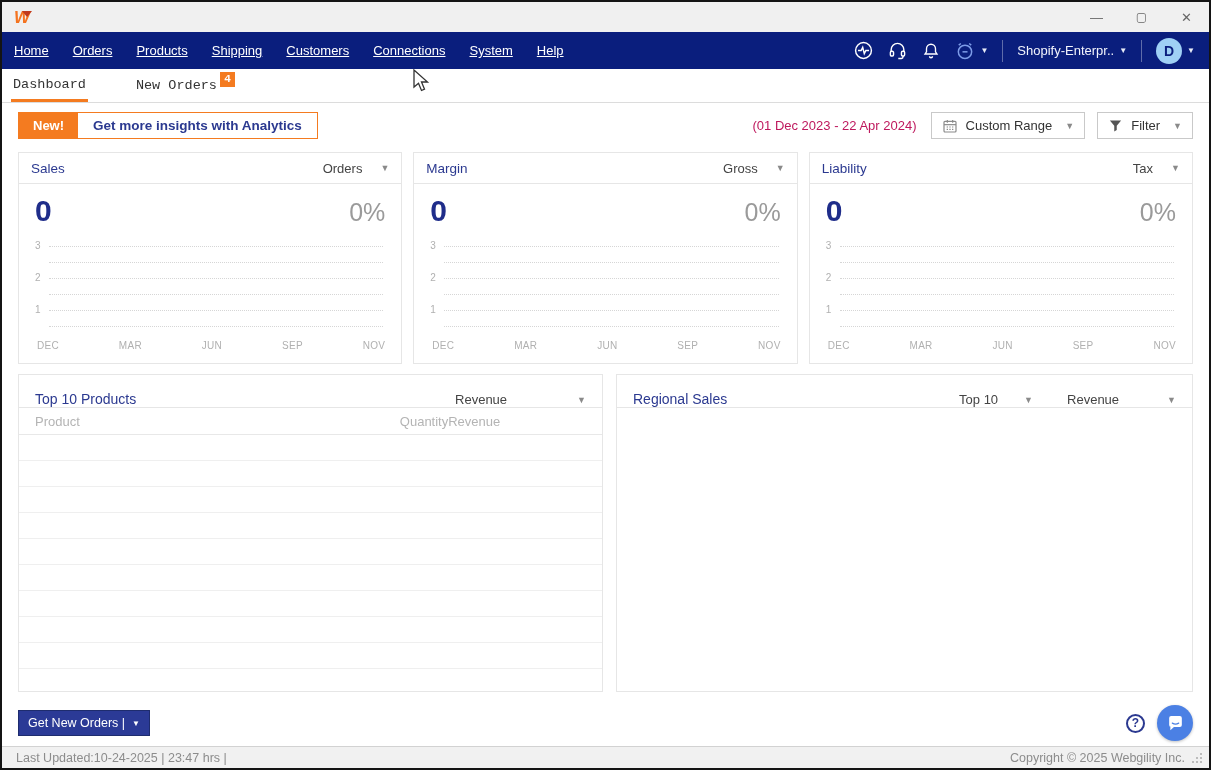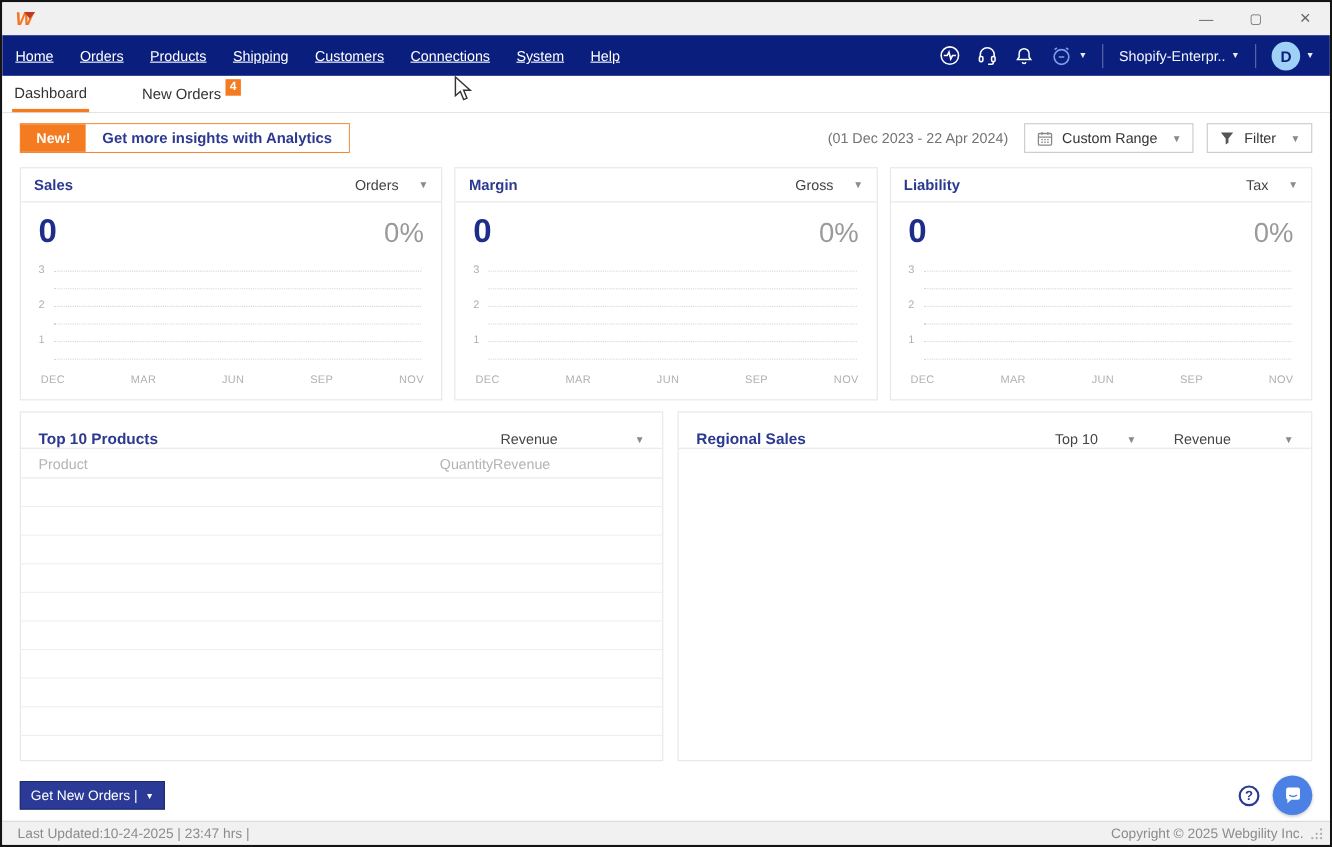--- a/index.html
+++ b/index.html
@@ -21,38 +21,38 @@
   .menu-items { display:flex; align-items:center; height:100%; }
   .menu-item { padding:0 12px; font-size:13px; height:100%; display:flex; align-items:center; cursor:default;text-decoration:underline; }
   .menu-right { margin-left:auto; display:flex; align-items:center; gap:14px; padding-right:14px; }
   .mr-icon { width:20px; height:20px; display:flex; align-items:center; justify-content:center; }
   .mr-sep { width:1px; height:22px; background:rgba(255,255,255,0.35); }
   .caret { font-size:8px; color:#e8ecf8; margin-left:5px; }
   .store-sel { display:flex; align-items:center; font-size:13px; color:#f2f4fc; }
   .avatar { width:26px; height:26px; border-radius:50%; background:#9fd0f5; color:#0a1e7d; font-weight:bold; font-size:14px; display:flex; align-items:center; justify-content:center; }
   
   .tabbar { height:34px; border-bottom:1px solid #dcdcdc; display:flex; align-items:stretch; padding-left:9px; flex:none; background:#fff; }
-  .tab { display:flex; align-items:center; font-size:13.5px; color:#333; padding:0 2px; margin-right:28px; position:relative; cursor:default; }
+  .tab { display:flex; align-items:center; font-size:13.5px; color:#333; padding:0 2px; margin-right:28px; position:relative; cursor:default;font-family:Liberation Mono, monospace; }
   .tab.active { border-bottom:3px solid #f47b20; font-weight:400; }
   .tab-badge { position:absolute; top:3px; right:-16px; background:#f47b20; color:#fff; font-size:11px; font-weight:bold; padding:1px 4px; line-height:1.2; }
   
   .main { flex:1; padding:0 16px; position:relative; background:#fff; }
   .toolbar-row { margin-top:9px; display:flex; align-items:flex-start; height:28px; }
   .banner { display:flex; border:1px solid #f47b20; height:27px; }
   .chip-new { background:#f47b20; color:#fff; font-weight:bold; font-size:13px; display:flex; align-items:center; padding:0 14px; }
   .banner-label { color:#2b3990; font-weight:bold; font-size:13.5px; display:flex; align-items:center; padding:0 15px; background:#fff; cursor:pointer; }
   .toolbar-right { margin-left:auto; display:flex; align-items:center; gap:12px; }
-  .date-range { color:#737373; font-size:13px; margin-right:2px; }
+  .date-range { color:#be185d; font-size:13px; margin-right:2px; }
   .tool-btn { display:flex; align-items:center; gap:8px; border:1px solid #c9c9c9; background:#fff; height:27px; padding:0 10px; font-size:13px; color:#333; cursor:pointer; }
   .tool-btn .caret { color:#8a8a8a; font-size:9px; }
   
   .cards-row { display:flex; gap:11px; margin-top:12px; height:212px; }
   .card { border:1px solid #e6e6e6; background:#fff; flex:1; display:flex; flex-direction:column; }
   .card-head { height:31px; border-bottom:1px solid #e6e6e6; display:flex; align-items:center; padding:0 12px; flex:none; }
-  .card-title { color:#2b3990; font-weight:bold; font-size:13.5px; }
+  .card-title { color:#2b3990; font-weight:normal; font-size:13.5px; }
   .card-dd { margin-left:auto; display:flex; align-items:center; font-size:13px; color:#444; cursor:pointer; }
   .card-dd .caret { color:#8a8a8a; font-size:9px; margin-left:18px; }
   .card-body { padding:10px 16px 0 16px; flex:1; }
   .value-row { display:flex; align-items:baseline; }
   .big-zero { font-size:30px; font-weight:bold; color:#1f2d8a; }
   .pct { margin-left:auto; font-size:25px; color:#9a9a9a; }
   .mini-chart { position:relative; height:92px; margin-top:14px; }
   .gridline { position:absolute; left:14px; right:2px; border-top:1px dotted #d6d6d6; height:0; }
   .y-tick { position:absolute; left:0; font-size:10px; color:#b0b0b0; transform:translateY(-55%); }
   .x-axis { display:flex; justify-content:space-between; margin-top:6px; padding:0 0 0 2px; }

